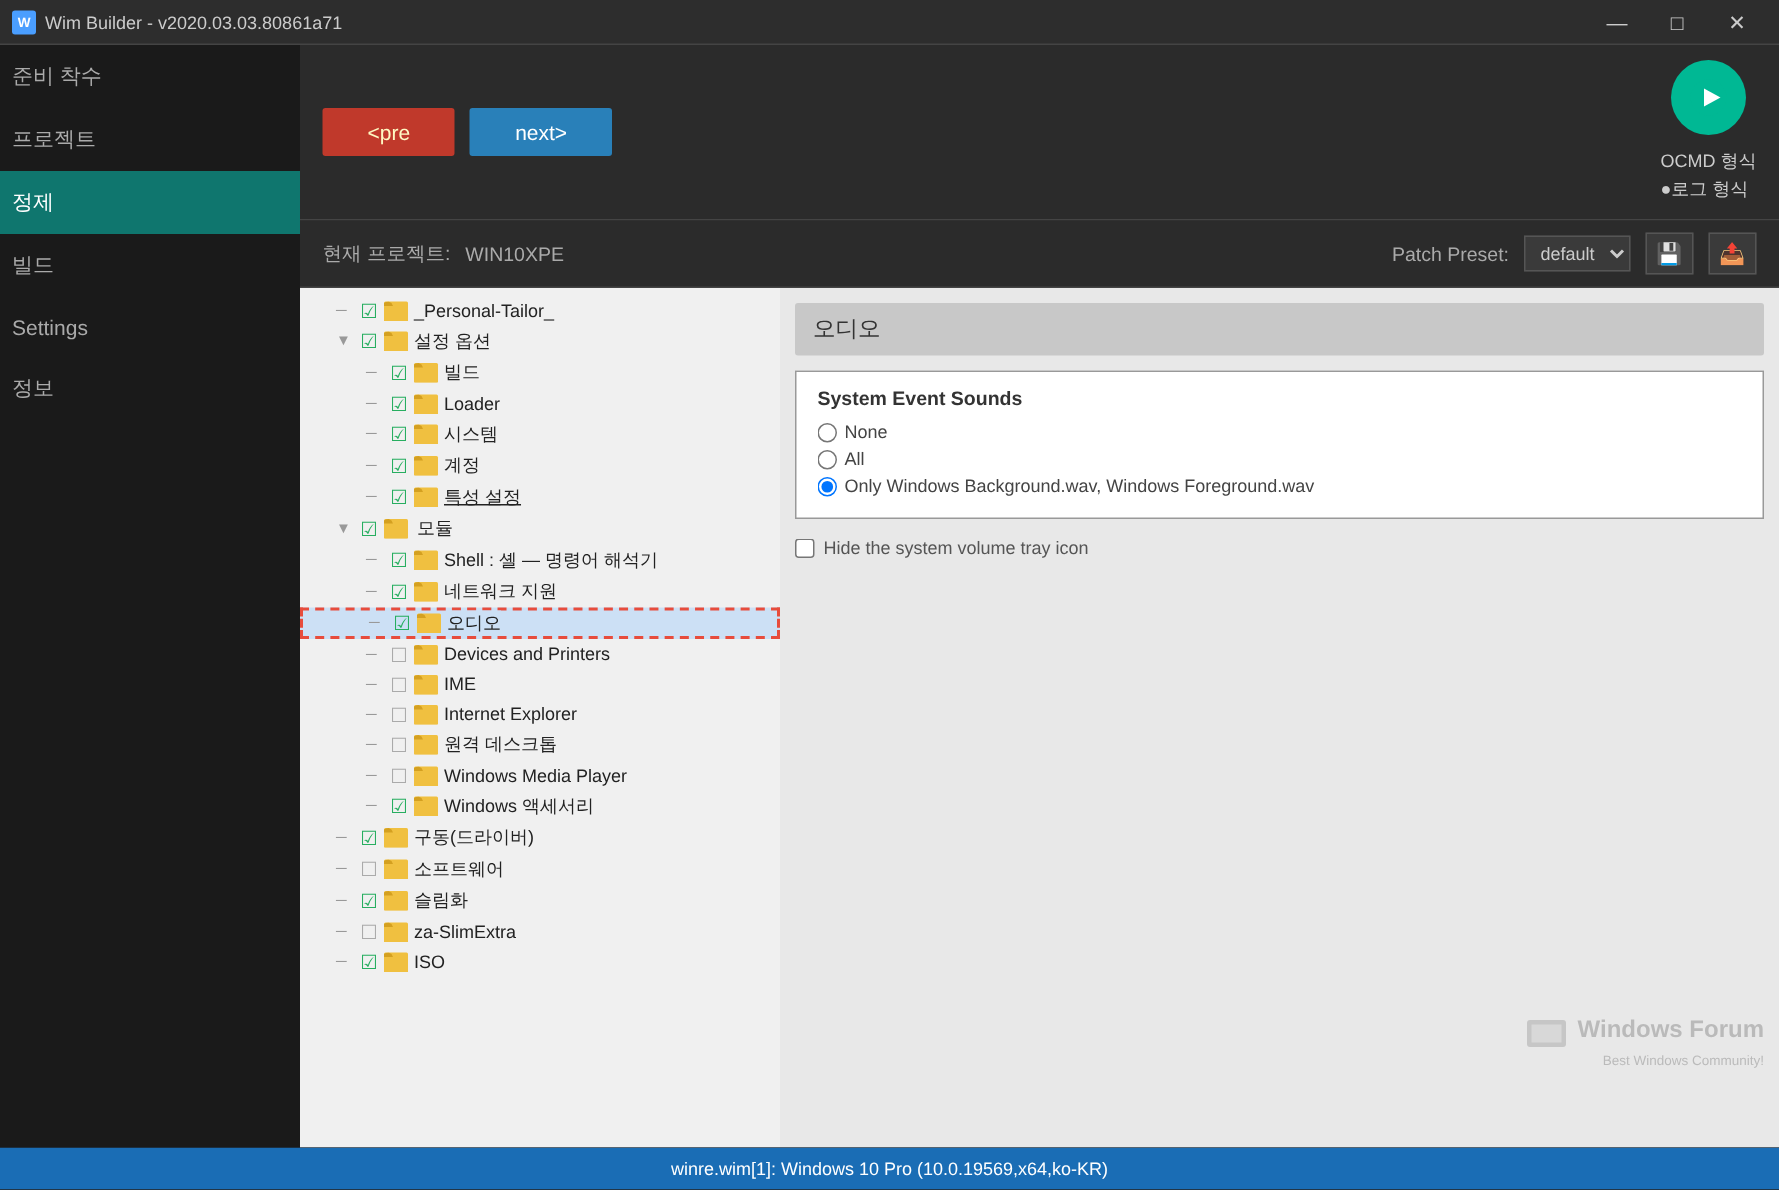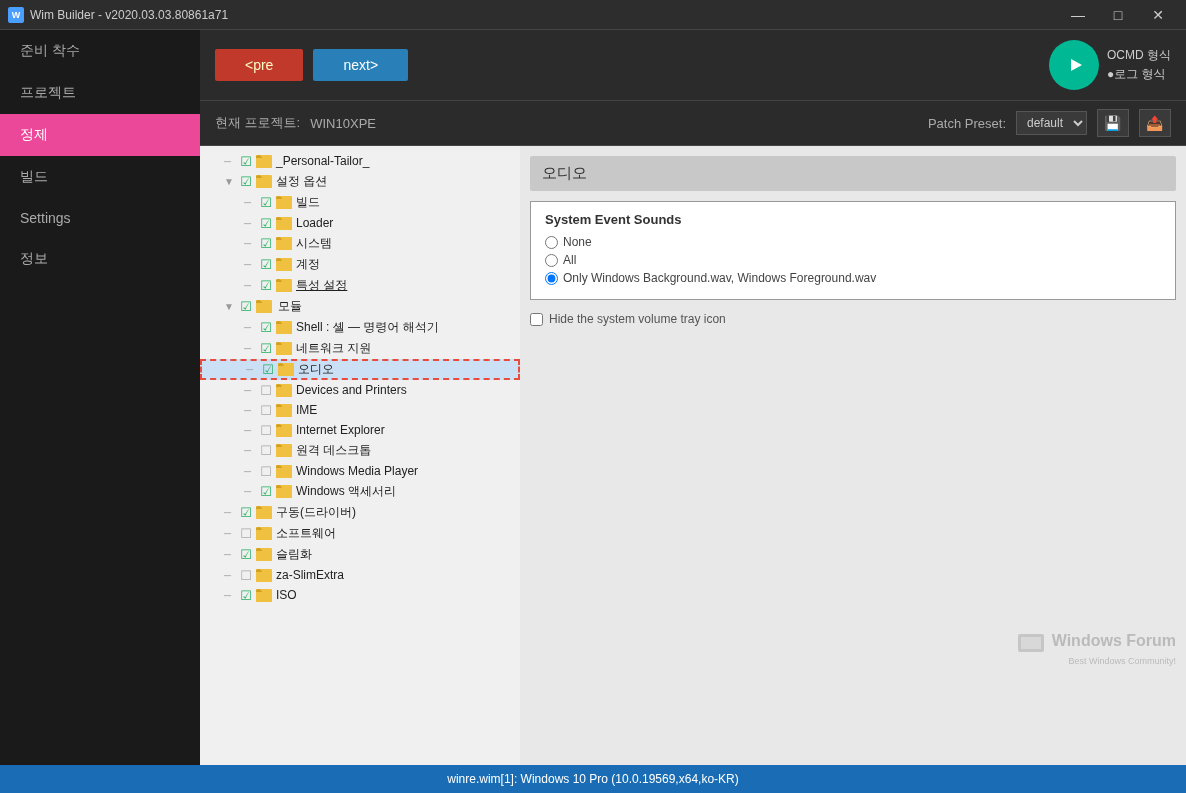--- a/index.html
+++ b/index.html
@@ -35,26 +35,26 @@
     .sidebar-logo {
       padding: 12px 15px;
       color: white;
       font-size: 20px;
       font-weight: bold;
       letter-spacing: 2px;
       border-bottom: 1px solid #333;
     }
     .sidebar-logo span { color: #4a9eff; }
     .sidebar-item {
-      padding: 12px 20px;
+      padding: 12px 8px;
       color: #aaa;
       cursor: pointer;
       font-size: 14px;
     }
-    .sidebar-item.active { background: #ec4899; color: white; font-family: Liberation Serif, serif; }
+    .sidebar-item.active { background: #0f766e; color: white; font-family: Liberation Serif, serif; }
 
     
     .content-area {
       flex: 1;
       background: #2b2b2b;
       display: flex;
       flex-direction: column;
     }
 
     
@@ -84,20 +84,21 @@
       font-size: 14px;
       cursor: pointer;
       border-radius: 2px;
       font-family: inherit;
     }
     .toolbar-right {
       margin-left: auto;
       display: flex;
       align-items: center;
       gap: 8px;
+      flex-direction: column;
     }
     .ocmd-logo {
       width: 50px;
       height: 50px;
       background: #00b894;
       border-radius: 50%;
       display: flex;
       align-items: center;
       justify-content: center;
       color: white;

